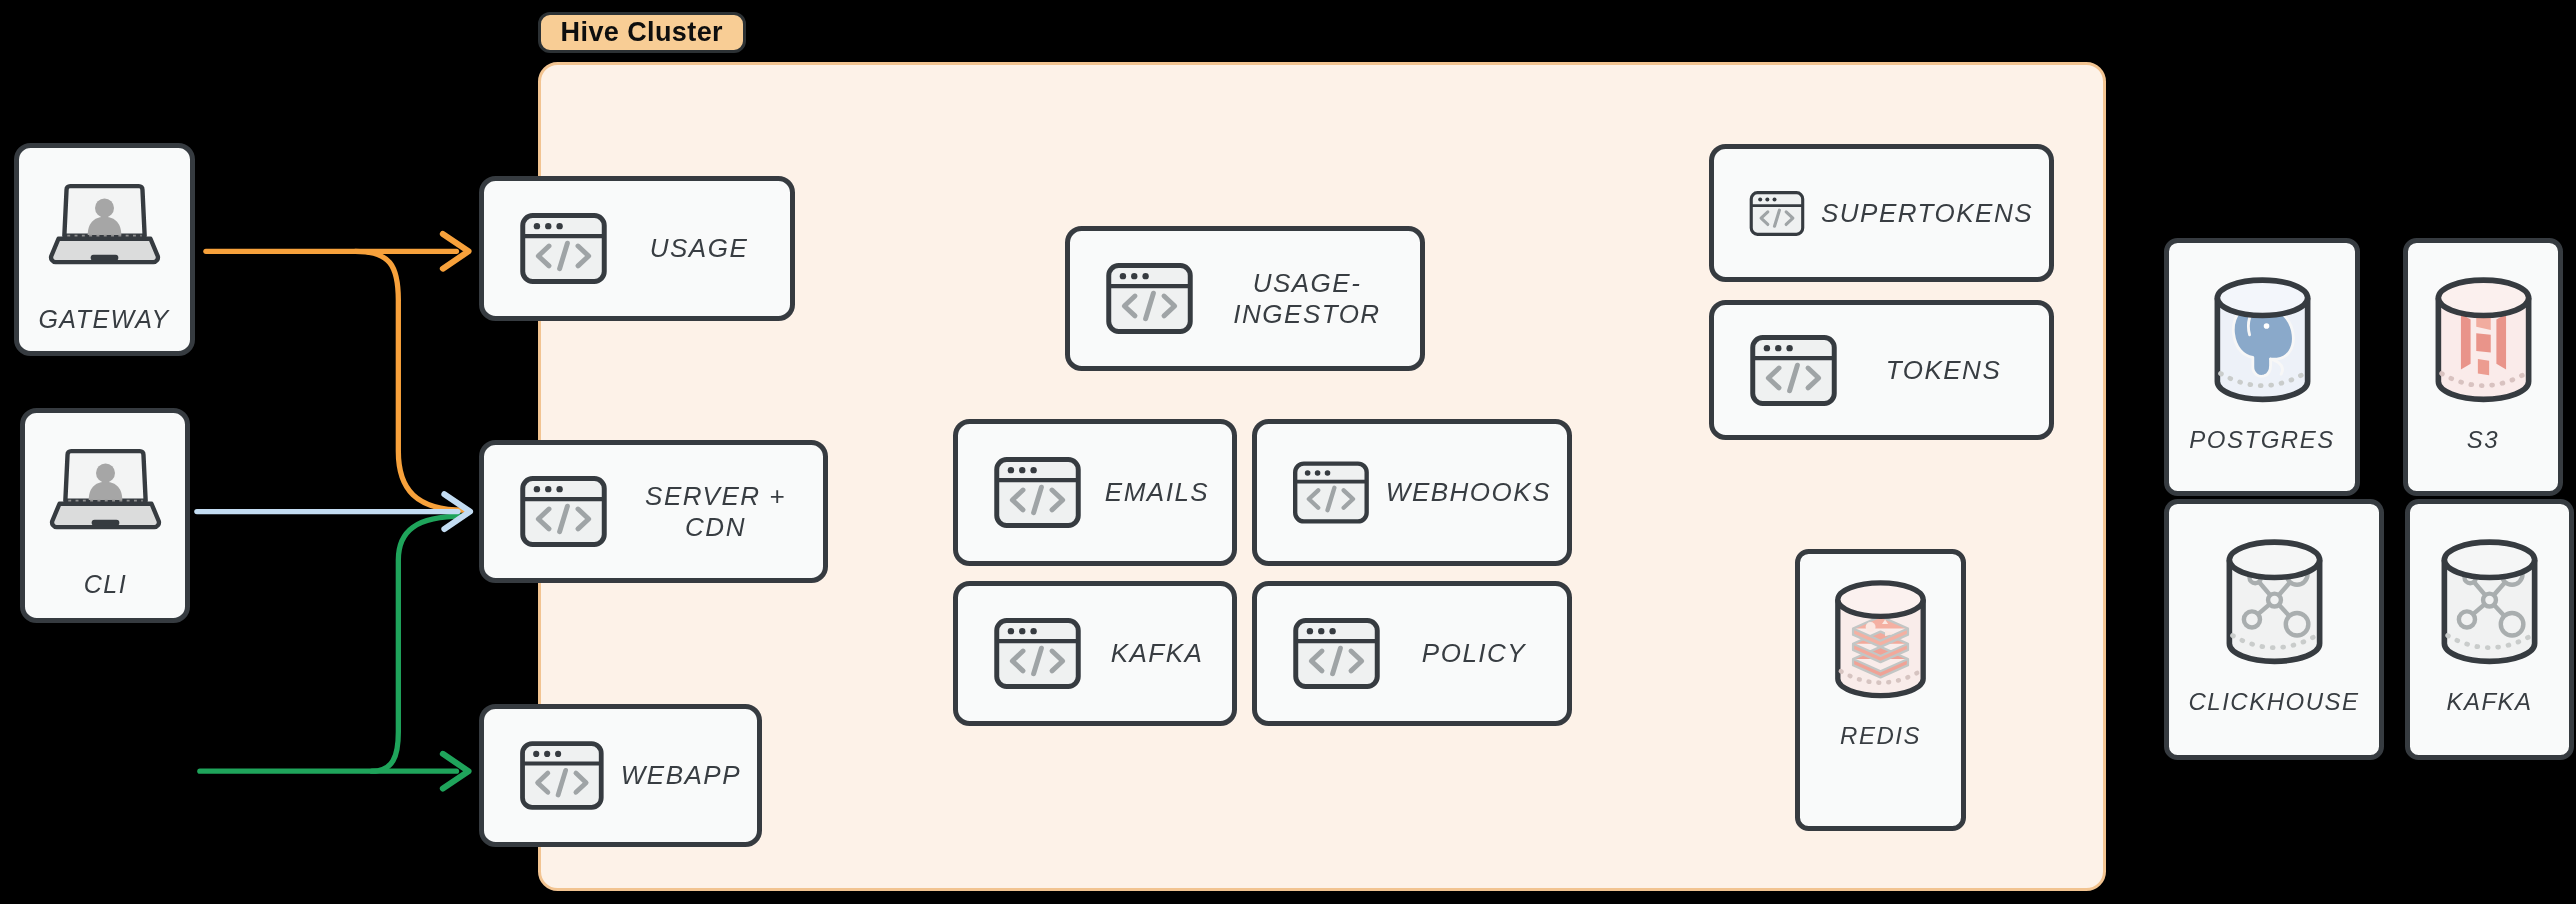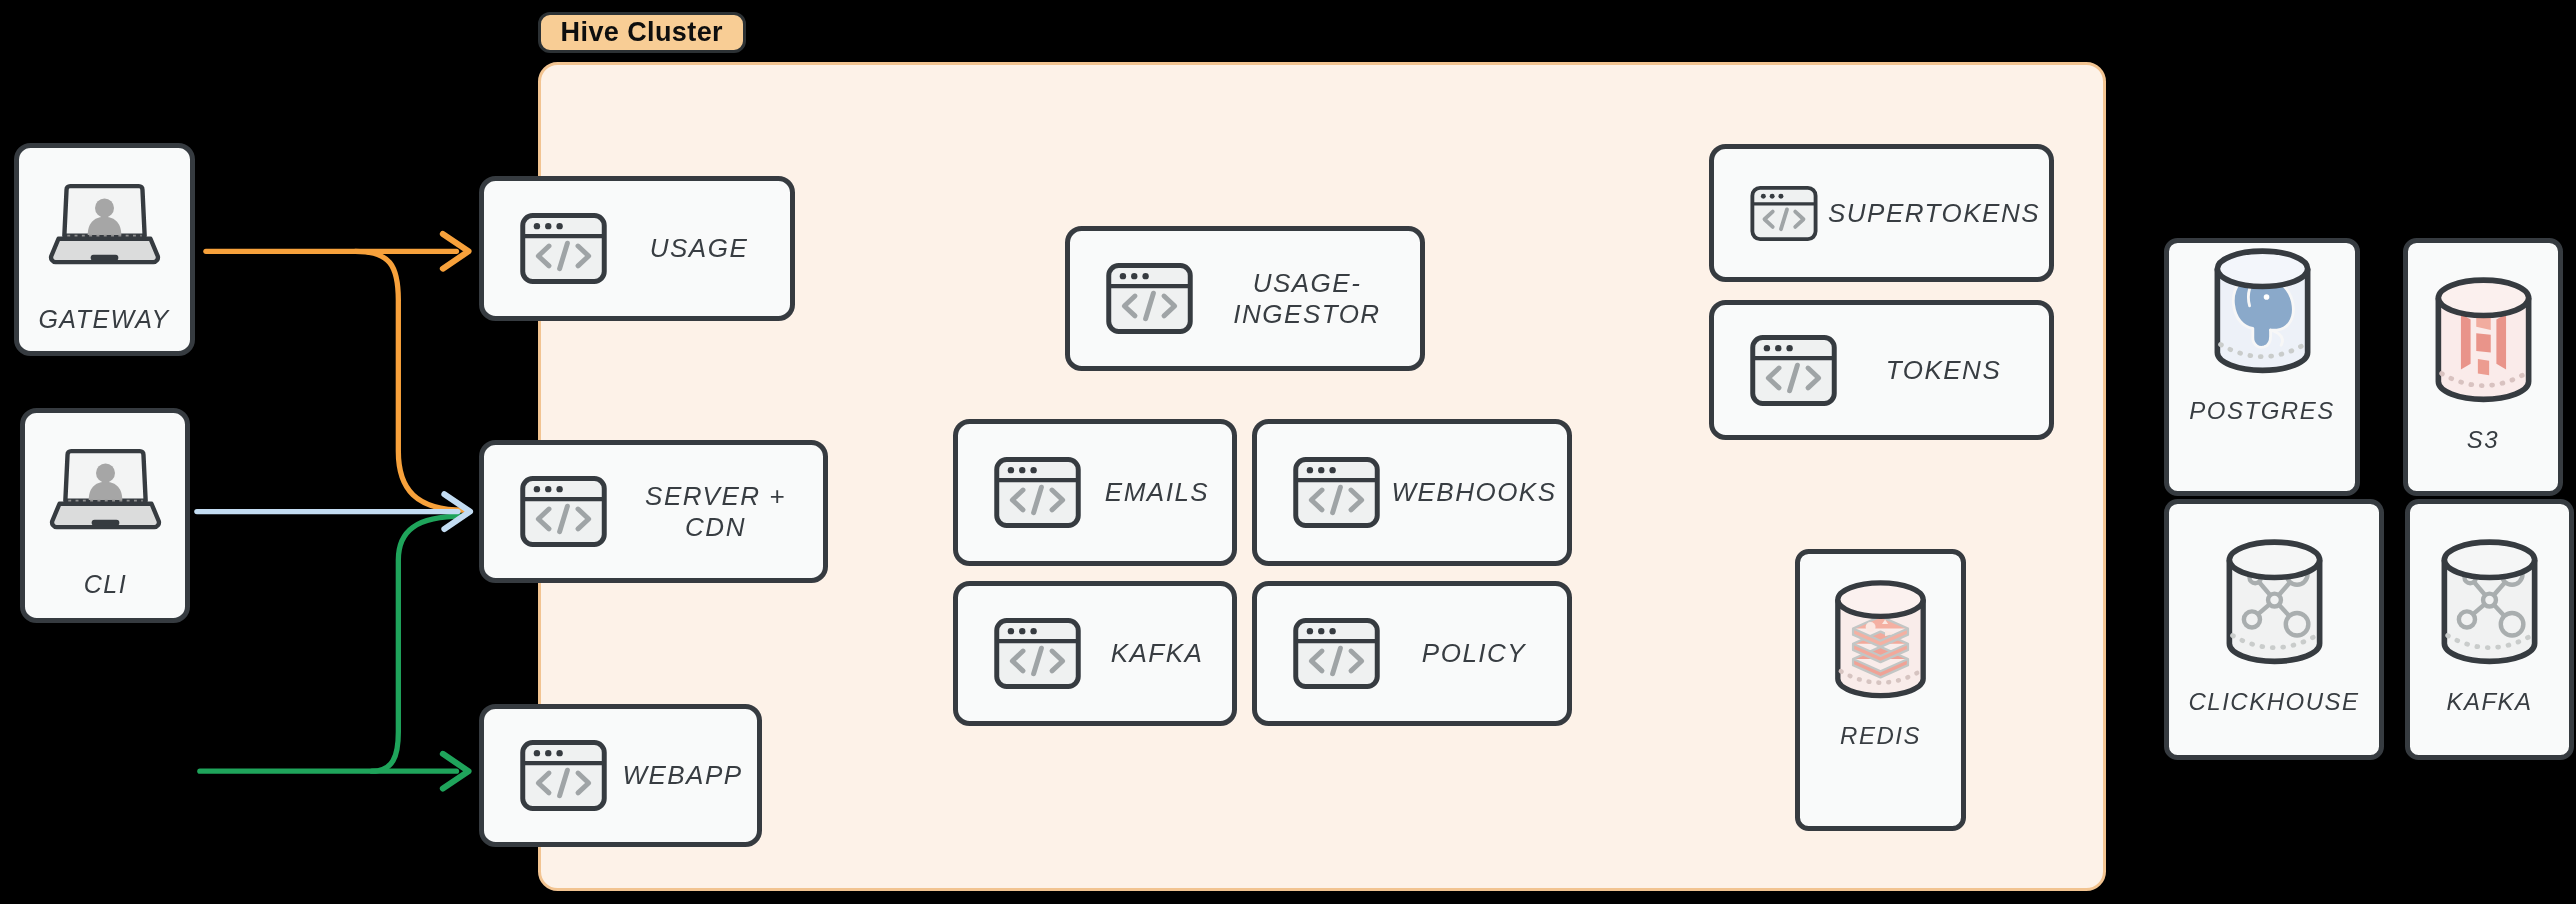--- a/index.html
+++ b/index.html
@@ -10,21 +10,21 @@
            background:#FDF2E8;border:3px solid #F2C491;border-radius:19.6px;box-sizing:border-box;}
   .badge{position:absolute;left:538px;top:12px;height:41px;display:inline-flex;align-items:center;
          padding:0 19.6px;background:#F8CD95;border:3px solid #2C3134;border-radius:12px;
          box-shadow:2.3px 2.3px 0 rgba(0,0,0,.45);box-sizing:border-box;}
   .badge span{font-size:27px;font-weight:600;color:#0E0E0E;letter-spacing:0.4px;}
   
   .box{position:absolute;background:#F9FAFA;border:5.3px solid #363B40;border-radius:16.6px;
        box-sizing:border-box;}
   .svc{display:flex;align-items:center;padding-left:35px;}
   .svc .slabel{flex:1;text-align:center;font-style:italic;font-size:26px;color:#383D42;
-               letter-spacing:1.5px;padding:0 9px;}
+               letter-spacing:1.5px;padding:0 16px;}
   .unode{display:flex;flex-direction:column;align-items:center;padding-top:32px;}
   .unode .nlabel{margin-top:28px;font-style:italic;font-size:25px;color:#383D42;letter-spacing:1.5px;}
   .db{display:flex;flex-direction:column;align-items:center;border-radius:13.6px;}
   .db .dlabel{margin-top:16.6px;font-style:italic;font-size:24px;color:#383D42;letter-spacing:1.5px;}
   .edges{position:absolute;left:0;top:0;width:2576px;height:904px;}
   .edge{fill:none;stroke-width:7px;stroke-linecap:round;}
   .ehead{fill:none;stroke-width:8px;stroke-linecap:round;stroke-linejoin:round;}
   .e-orange{stroke:#F7A13B;} .e-blue{stroke:#C3DCF2;} .e-green:{}
   .e-green{stroke:#1FA45B;}
   .hidden-defs{position:absolute;width:0;height:0;overflow:hidden;}
@@ -204,21 +204,21 @@
     <div class="slabel">TOKENS</div>
   </div>
 
   <div class="box db" style="left:1795px;top:549px;width:171px;height:282px;padding-top:21px">
     <svg width="113" height="130" viewBox="0 0 150 172">
         <use href="#sym-cyl-redis"></use>
       </svg>
     <div class="dlabel">REDIS</div>
   </div>
 
-  <div class="box db" style="left:2164px;top:238px;width:196px;height:258px;">
+  <div class="box db" style="left:2164px;top:238px;width:196px;height:258px;padding-top:29px">
     <svg width="119" height="137" viewBox="0 0 158 182">
         <use href="#sym-cyl-postgres"></use>
       </svg>
     <div class="dlabel">POSTGRES</div>
   </div>
   <div class="box db" style="left:2403px;top:238px;width:160px;height:258px;padding-top:29px">
     <svg width="119" height="137" viewBox="0 0 158 182">
         <use href="#sym-cyl-s3"></use>
       </svg>
     <div class="dlabel">S3</div>

